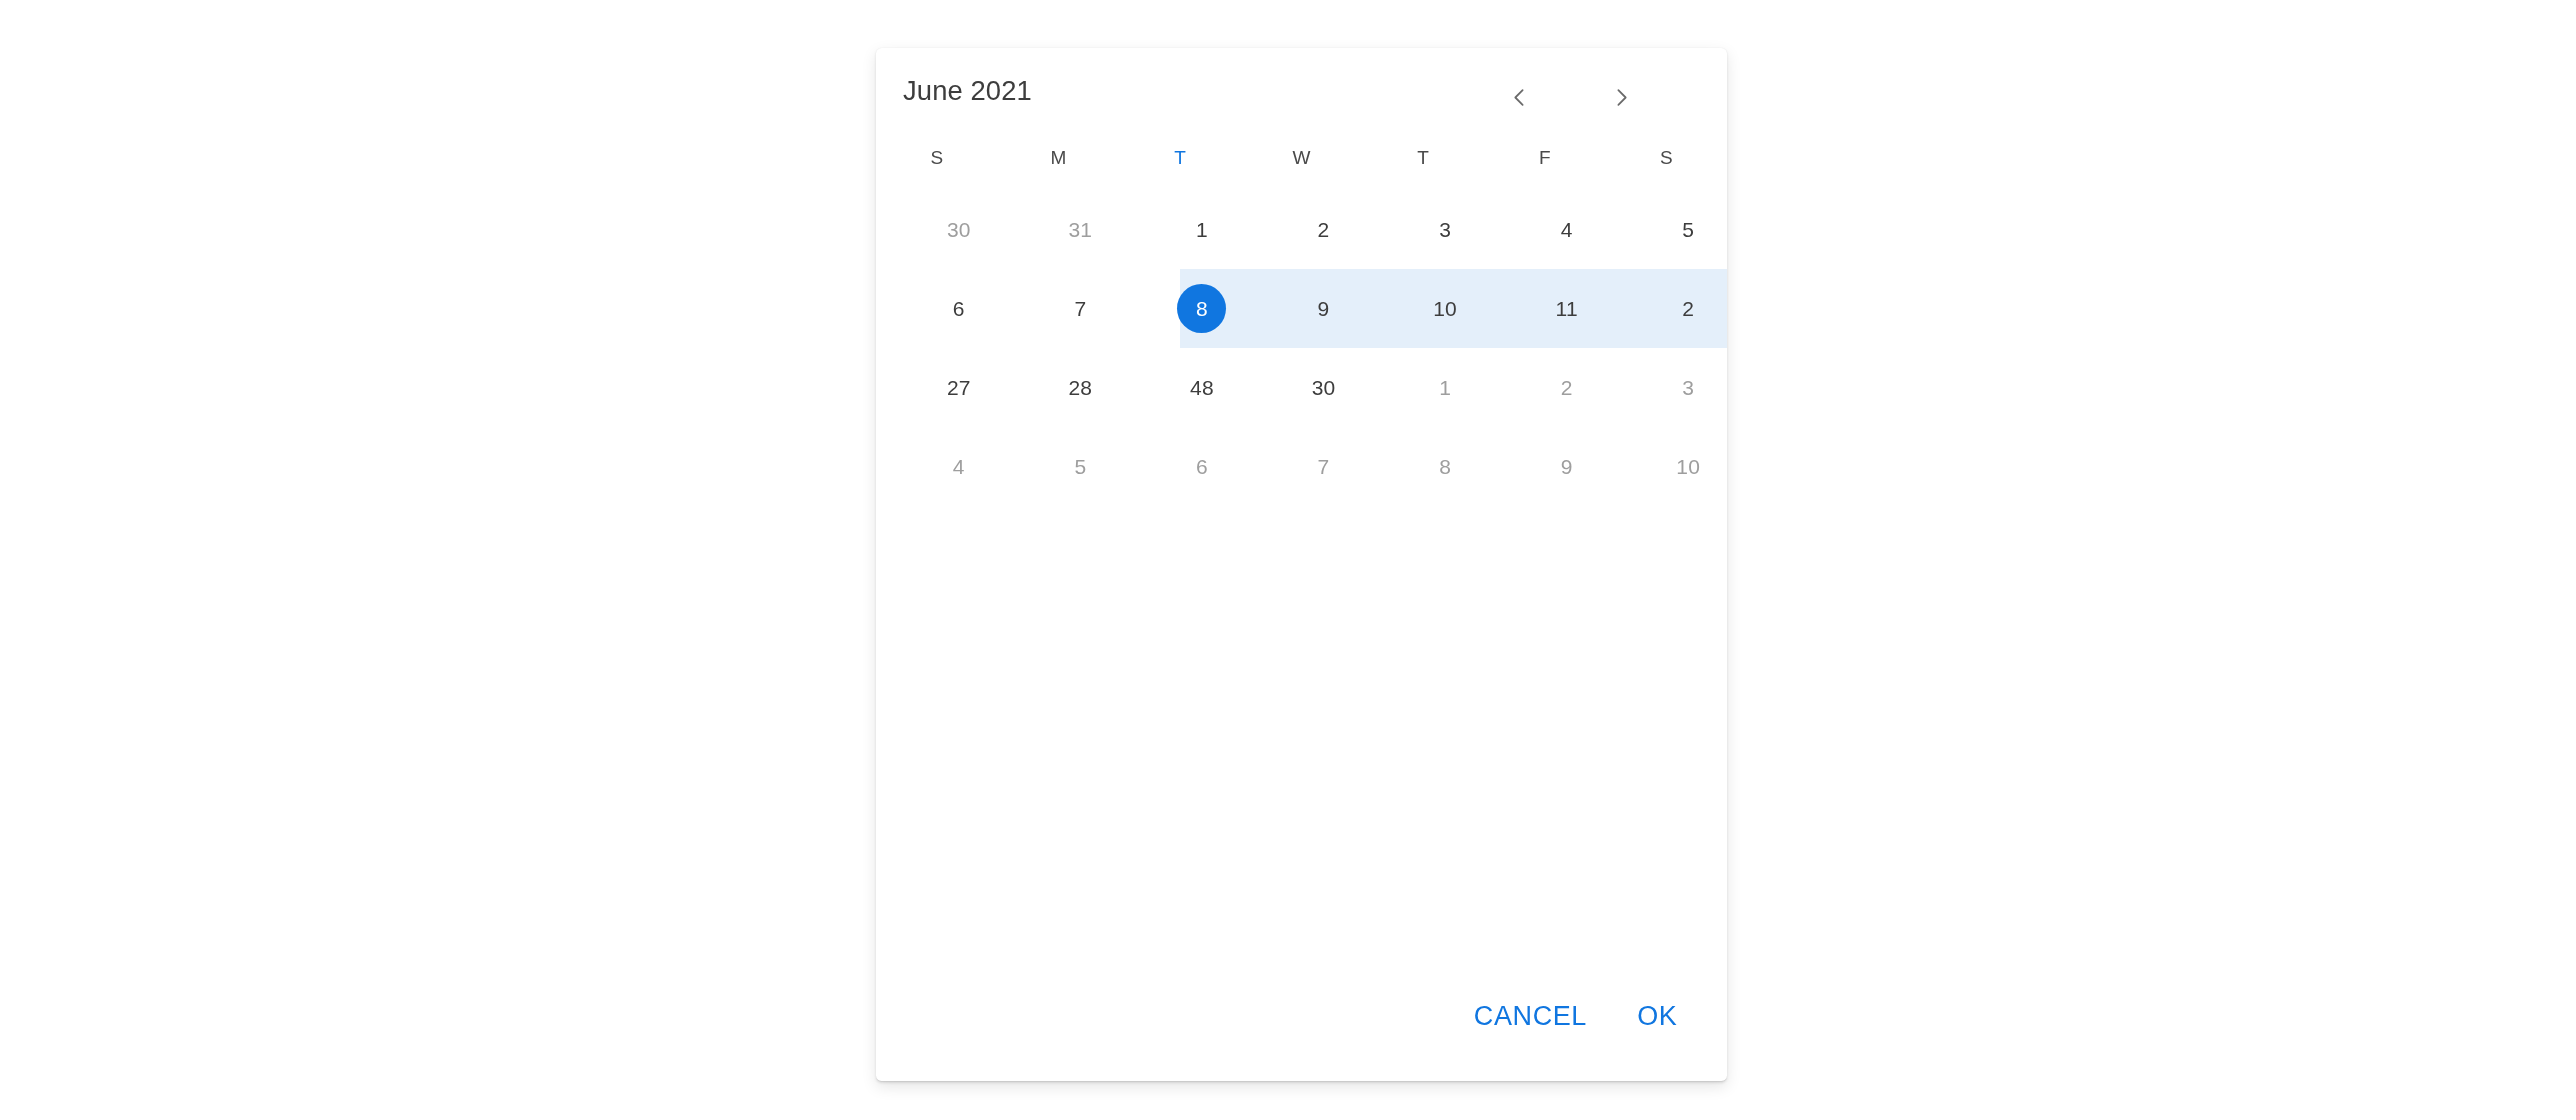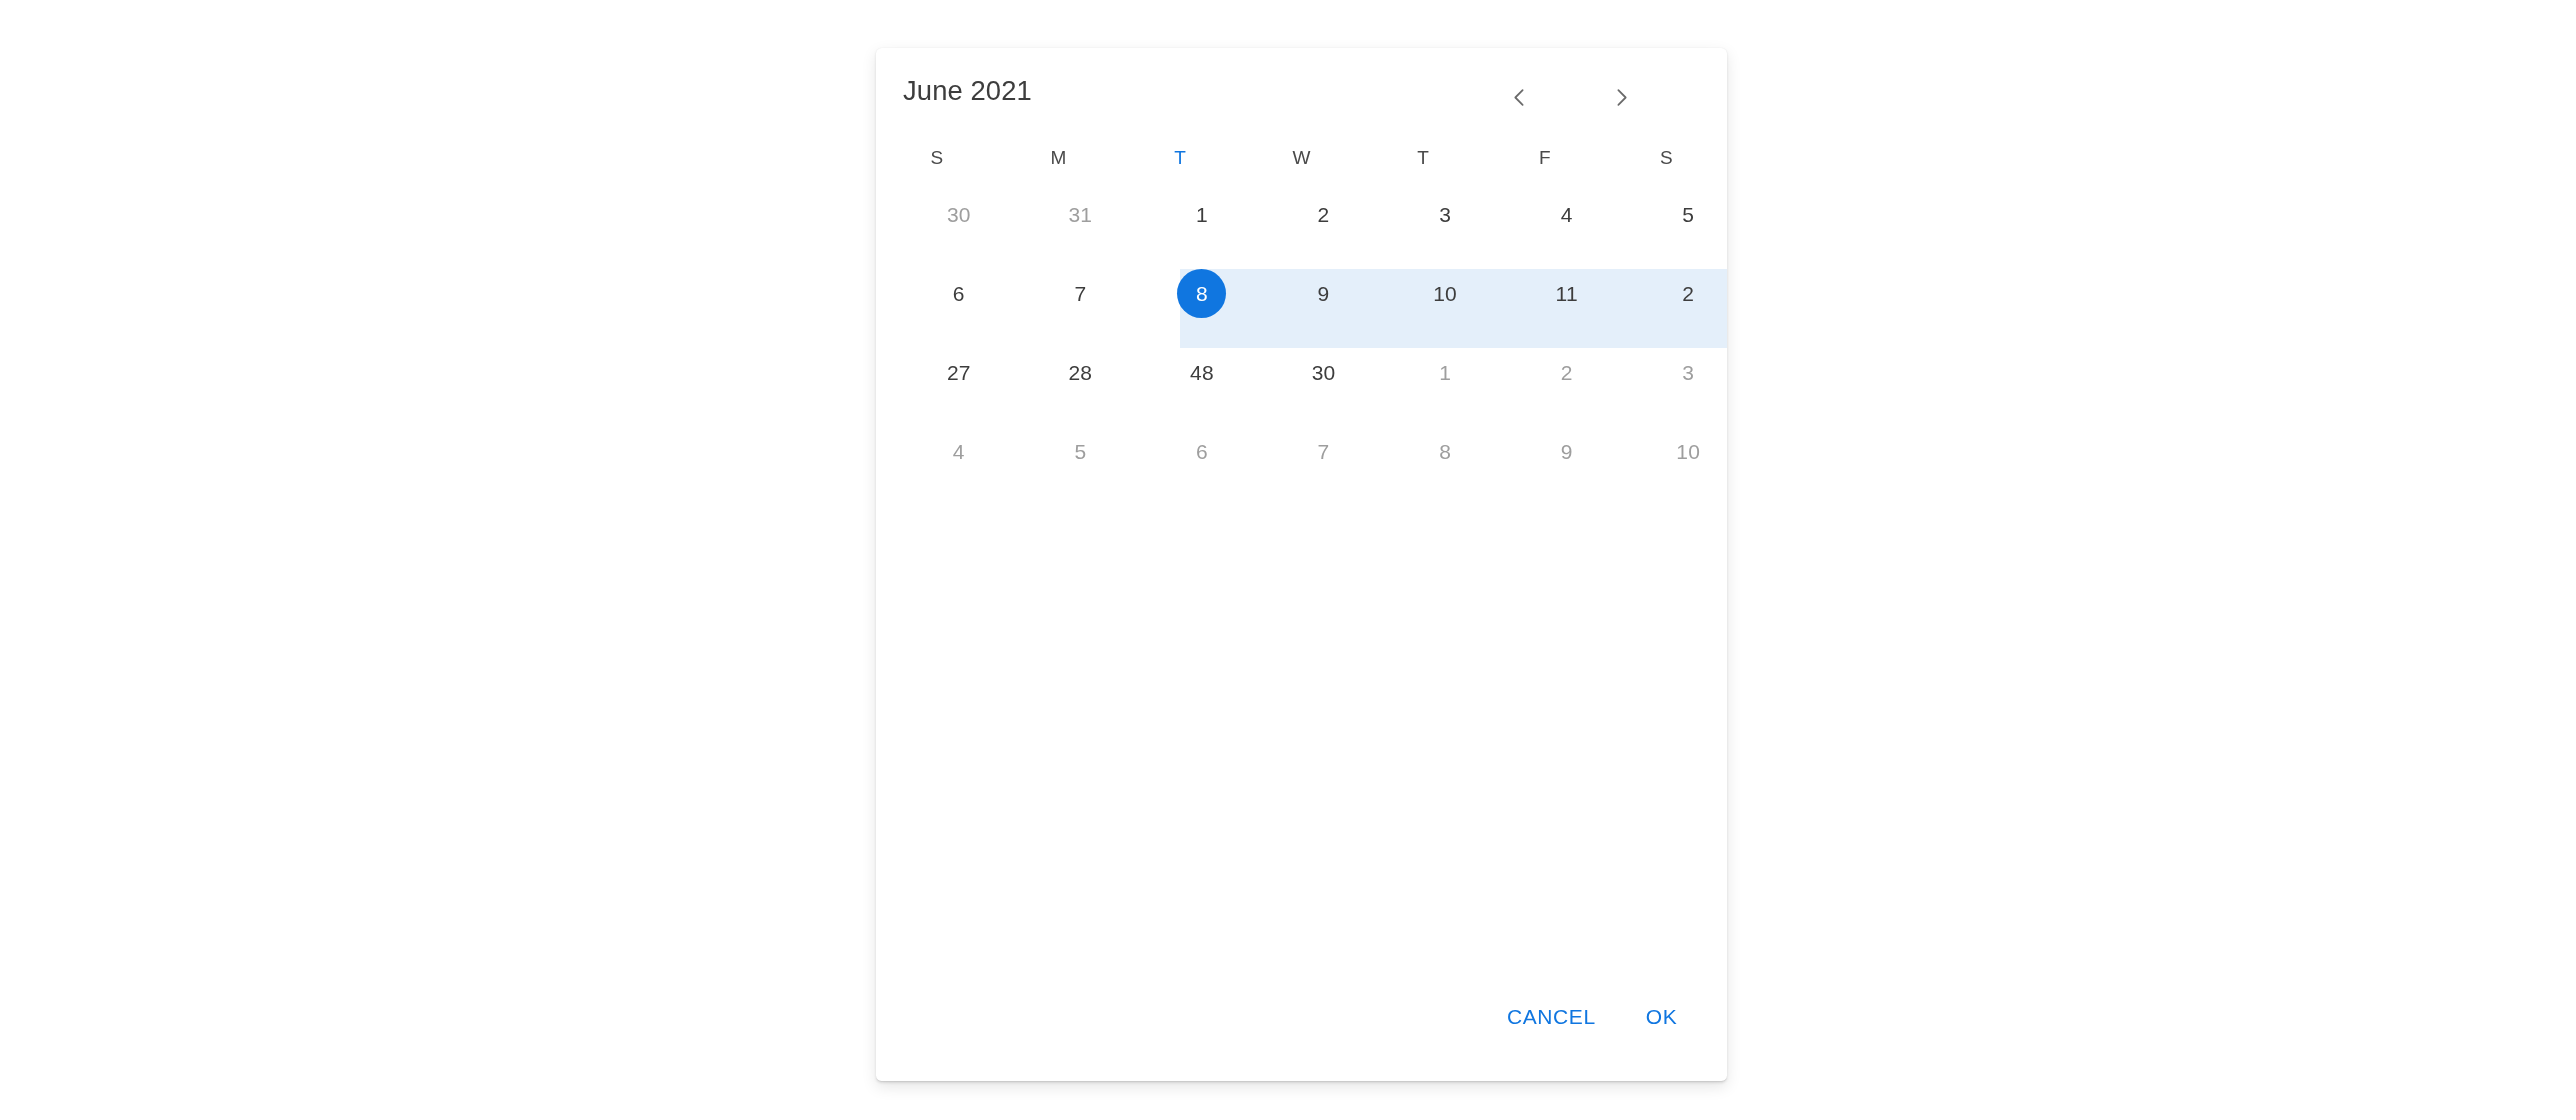--- a/index.html
+++ b/index.html
@@ -120,21 +120,21 @@
     height: 0;
     border-top: 2.2px dashed #9CC9F5;
     z-index: 2;
   }
 
   .day-cell {
     position: relative;
     flex: 1 1 0;
     height: 79px;
     display: flex;
-    align-items: flex-start;
+    align-items: center;
     justify-content: center;
     z-index: 3;
     margin-left: 44px;
   }
 
   .day-num {
     position: relative;
     width: 49px;
     height: 49px;
     border-radius: 50%;
@@ -182,21 +182,21 @@
     display: flex;
     align-items: center;
     justify-content: flex-end;
     padding-right: 35px;
   }
 
   .text-btn {
     background: transparent;
     border: none;
     color: #1076E0;
-    font-size: 21px;
+    font-size: 27px;
     font-family: "Liberation Sans", sans-serif;
     letter-spacing: 0.6px;
     cursor: pointer;
     padding: 9px 14.6px;
     border-radius: 3.4px;
   }
   .btn-cancel { margin-right: 21px; }
 </style>
 </head>
 <body>

